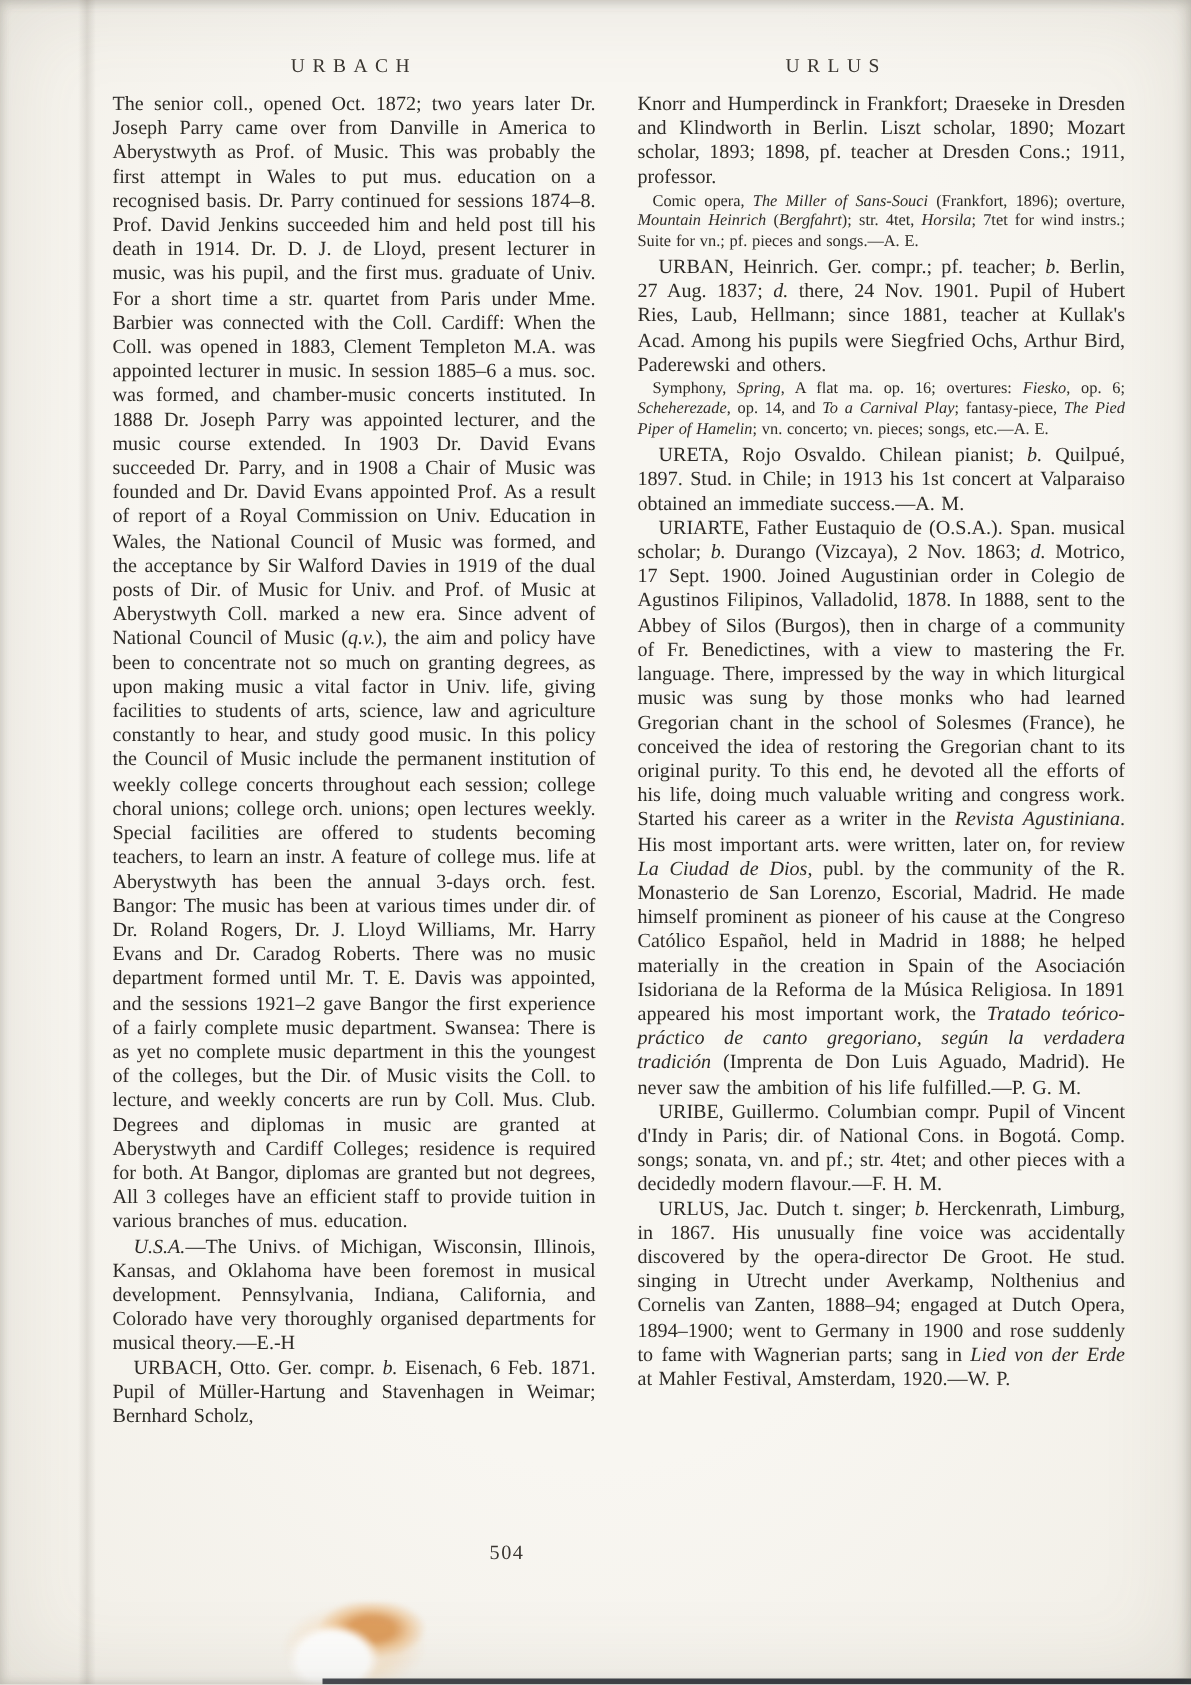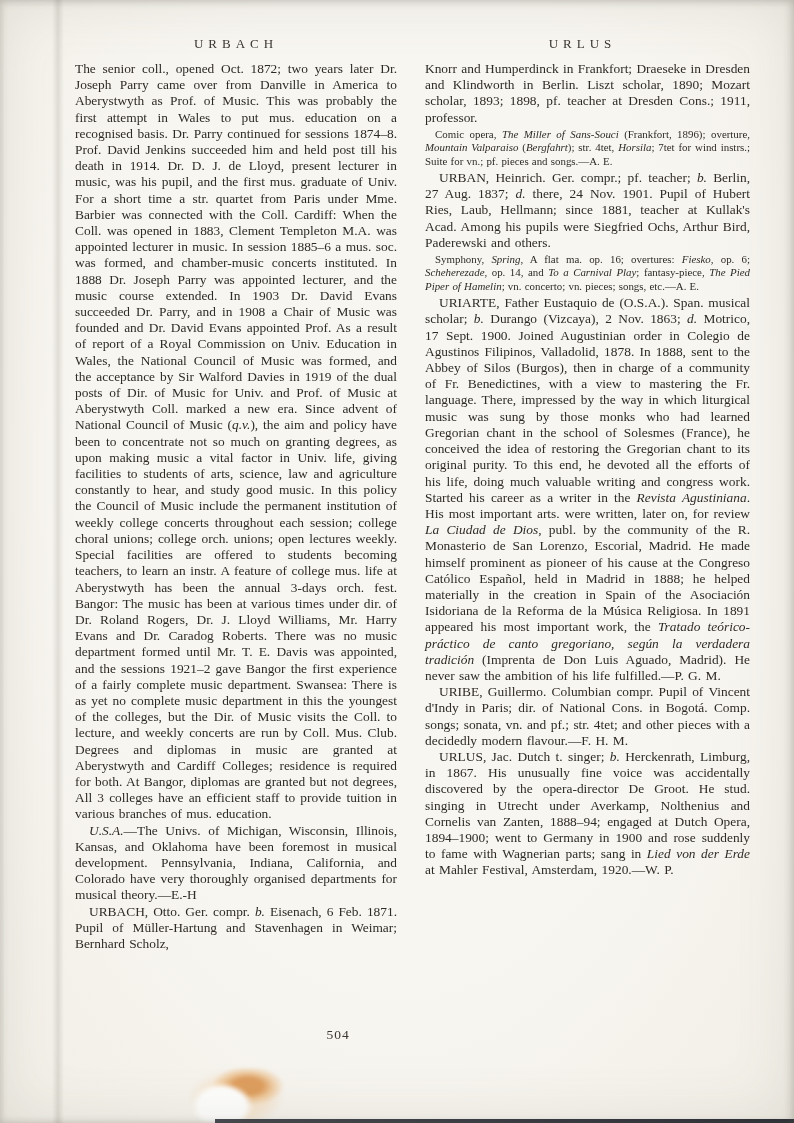--- a/index.html
+++ b/index.html
@@ -9,21 +9,21 @@
     background:radial-gradient(ellipse at 50% 42%, #f8f6f1 55%, #f1eee6 100%);
     font-family:"Liberation Serif","DejaVu Serif",serif;
     color:var(--ink);
   }
   .vignette{position:absolute;inset:0;pointer-events:none;
     box-shadow:inset 0 0 60px rgba(100,92,80,.13), inset -3px 0 9px rgba(90,84,74,.20), inset 2px 0 6px rgba(90,84,74,.10), inset 0 3px 8px rgba(90,84,74,.08);}
   .gutter-shadow{position:absolute;left:52px;top:0;width:12px;height:100%;pointer-events:none;
     background:linear-gradient(to right,rgba(130,124,114,0),rgba(130,124,114,.20) 50%,rgba(130,124,114,0));}
   .running-head{position:absolute;top:36px;font-size:13px;letter-spacing:5px;text-align:center;color:#3a3631;}
   .head-left{left:75px;width:322px;}
-  .head-right{left:420px;width:325px;}
+  .head-right{left:395px;width:325px;}
   .col{position:absolute;top:61px;text-align:justify;font-size:13.4px;line-height:16.2px;word-spacing:1px;}
   .col-left{left:75px;width:322px;}
   .col-right{left:425px;width:325px;}
   .para{margin:0;}
   .para.indent{text-indent:14px;}
   .para.small{font-size:10.9px;line-height:13.4px;text-indent:10px;margin:2px 0;word-spacing:.5px;}
   .b{font-weight:normal;}
   .i{font-style:italic;}
   .page-number{position:absolute;top:1027px;left:0;width:676px;text-align:center;font-size:13.5px;letter-spacing:1px;color:#3a3631;}
   .finger-artifact{position:absolute;left:176px;top:1068px;width:136px;height:55px;pointer-events:none;
@@ -44,23 +44,24 @@
   <div class="running-head head-left">URBACH</div>
   <div class="running-head head-right">URLUS</div>
 
   <div class="col col-left">
       <p class="para"><span>The senior coll., opened Oct. 1872; two years later Dr. Joseph Parry came over from Danville in America to Aberystwyth as Prof. of Music. This was probably the first attempt in Wales to put mus. education on a recognised basis. Dr. Parry continued for sessions 1874–8. Prof. David Jenkins succeeded him and held post till his death in 1914. Dr. D. J. de Lloyd, present lecturer in music, was his pupil, and the first mus. graduate of Univ. For a short time a str. quartet from Paris under Mme. Barbier was connected with the Coll. </span><span class="b">Cardiff: </span><span>When the Coll. was opened in 1883, Clement Templeton M.A. was appointed lecturer in music. In session 1885–6 a mus. soc. was formed, and chamber-music concerts instituted. In 1888 Dr. Joseph Parry was appointed lecturer, and the music course extended. In 1903 Dr. David Evans succeeded Dr. Parry, and in 1908 a Chair of Music was founded and Dr. David Evans appointed Prof. As a result of report of a Royal Commission on Univ. Education in Wales, the National Council of Music was formed, and the acceptance by Sir Walford Davies in 1919 of the dual posts of Dir. of Music for Univ. and Prof. of Music at Aberystwyth Coll. marked a new era. Since advent of National Council of Music (</span><span class="i">q.v.</span><span>), the aim and policy have been to concentrate not so much on granting degrees, as upon making music a vital factor in Univ. life, giving facilities to students of arts, science, law and agriculture constantly to hear, and study good music. In this policy the Council of Music include the permanent institution of weekly college concerts throughout each session; college choral unions; college orch. unions; open lectures weekly. Special facilities are offered to students becoming teachers, to learn an instr. A feature of college mus. life at Aberystwyth has been the annual 3-days orch. fest. </span><span class="b">Bangor: </span><span>The music has been at various times under dir. of Dr. Roland Rogers, Dr. J. Lloyd Williams, Mr. Harry Evans and Dr. Caradog Roberts. There was no music department formed until Mr. T. E. Davis was appointed, and the sessions 1921–2 gave Bangor the first experience of a fairly complete music department. </span><span class="b">Swansea: </span><span>There is as yet no complete music department in this the youngest of the colleges, but the Dir. of Music visits the Coll. to lecture, and weekly concerts are run by Coll. Mus. Club. Degrees and diplomas in music are granted at Aberystwyth and Cardiff Colleges; residence is required for both. At Bangor, diplomas are granted but not degrees, All 3 colleges have an efficient staff to provide tuition in various branches of mus. education.</span></p>
       <p class="para indent"><span class="i">U.S.A.</span><span>—The Univs. of Michigan, Wisconsin, Illinois, Kansas, and Oklahoma have been foremost in musical development. Pennsylvania, Indiana, California, and Colorado have very thoroughly organised departments for musical theory.—E.-H</span></p>
       <p class="para indent"><span class="b">URBACH, Otto.</span><span> Ger. compr. </span><span class="i">b.</span><span> Eisenach, 6 Feb. 1871. Pupil of Müller-Hartung and Stavenhagen in Weimar; Bernhard Scholz,</span></p>
     </div>
   <div class="col col-right">
       <p class="para"><span>Knorr and Humperdinck in Frankfort; Draeseke in Dresden and Klindworth in Berlin. Liszt scholar, 1890; Mozart scholar, 1893; 1898, pf. teacher at Dresden Cons.; 1911, professor.</span></p>
-      <p class="para small"><span>Comic opera, </span><span class="i">The Miller of Sans-Souci</span><span> (Frankfort, 1896); overture, </span><span class="i">Mountain Valparaiso</span><span> (</span><span class="i">Bergfahrt</span><span>); str. 4tet, </span><span class="i">Horsila</span><span>; 7tet for wind instrs.; Suite for vn.; pf. pieces and songs.—A. E.</span></p>
+      <p class="para small"><span>Comic opera, </span><span class="i">The Miller of Sans-Souci</span><span> (Frankfort, 1896); overture, </span><span class="i">Mountain Heinrich</span><span> (</span><span class="i">Bergfahrt</span><span>); str. 4tet, </span><span class="i">Horsila</span><span>; 7tet for wind instrs.; Suite for vn.; pf. pieces and songs.—A. E.</span></p>
       <p class="para indent"><span class="b">URBAN, Heinrich.</span><span> Ger. compr.; pf. teacher; </span><span class="i">b.</span><span> Berlin, 27 Aug. 1837; </span><span class="i">d.</span><span> there, 24 Nov. 1901. Pupil of Hubert Ries, Laub, Hellmann; since 1881, teacher at Kullak's Acad. Among his pupils were Siegfried Ochs, Arthur Bird, Paderewski and others.</span></p>
       <p class="para small"><span>Symphony, </span><span class="i">Spring</span><span>, A flat ma. op. 16; overtures: </span><span class="i">Fiesko</span><span>, op. 6; </span><span class="i">Scheherezade</span><span>, op. 14, and </span><span class="i">To a Carnival Play</span><span>; fantasy-piece, </span><span class="i">The Pied Piper of Hamelin</span><span>; vn. concerto; vn. pieces; songs, etc.—A. E.</span></p>
+      <p class="para indent"><span class="b">URETA, Rojo Osvaldo.</span><span> Chilean pianist; </span><span class="i">b.</span><span> Quilpué, 1897. Stud. in Chile; in 1913 his 1st concert at Valparaiso obtained an immediate success.—A. M.</span></p>
       <p class="para indent"><span class="b">URIARTE, Father Eustaquio de (O.S.A.).</span><span> Span. musical scholar; </span><span class="i">b.</span><span> Durango (Vizcaya), 2 Nov. 1863; </span><span class="i">d.</span><span> Motrico, 17 Sept. 1900. Joined Augustinian order in Colegio de Agustinos Filipinos, Valladolid, 1878. In 1888, sent to the Abbey of Silos (Burgos), then in charge of a community of Fr. Benedictines, with a view to mastering the Fr. language. There, impressed by the way in which liturgical music was sung by those monks who had learned Gregorian chant in the school of Solesmes (France), he conceived the idea of restoring the Gregorian chant to its original purity. To this end, he devoted all the efforts of his life, doing much valuable writing and congress work. Started his career as a writer in the </span><span class="i">Revista Agustiniana</span><span>. His most important arts. were written, later on, for review </span><span class="i">La Ciudad de Dios</span><span>, publ. by the community of the R. Monasterio de San Lorenzo, Escorial, Madrid. He made himself prominent as pioneer of his cause at the Congreso Católico Español, held in Madrid in 1888; he helped materially in the creation in Spain of the Asociación Isidoriana de la Reforma de la Música Religiosa. In 1891 appeared his most important work, the </span><span class="i">Tratado teórico-práctico de canto gregoriano, según la verdadera tradición</span><span> (Imprenta de Don Luis Aguado, Madrid). He never saw the ambition of his life fulfilled.—P. G. M.</span></p>
       <p class="para indent"><span class="b">URIBE, Guillermo.</span><span> Columbian compr. Pupil of Vincent d'Indy in Paris; dir. of National Cons. in Bogotá. Comp. songs; sonata, vn. and pf.; str. 4tet; and other pieces with a decidedly modern flavour.—F. H. M.</span></p>
       <p class="para indent"><span class="b">URLUS, Jac.</span><span> Dutch t. singer; </span><span class="i">b.</span><span> Herckenrath, Limburg, in 1867. His unusually fine voice was accidentally discovered by the opera-director De Groot. He stud. singing in Utrecht under Averkamp, Nolthenius and Cornelis van Zanten, 1888–94; engaged at Dutch Opera, 1894–1900; went to Germany in 1900 and rose suddenly to fame with Wagnerian parts; sang in </span><span class="i">Lied von der Erde</span><span> at Mahler Festival, Amsterdam, 1920.—W. P.</span></p>
     </div>
 
   <div class="page-number">504</div>
 
   <div class="finger-artifact"></div>
   <div class="bottom-edge-bar"></div>
   <div class="vignette"></div>

